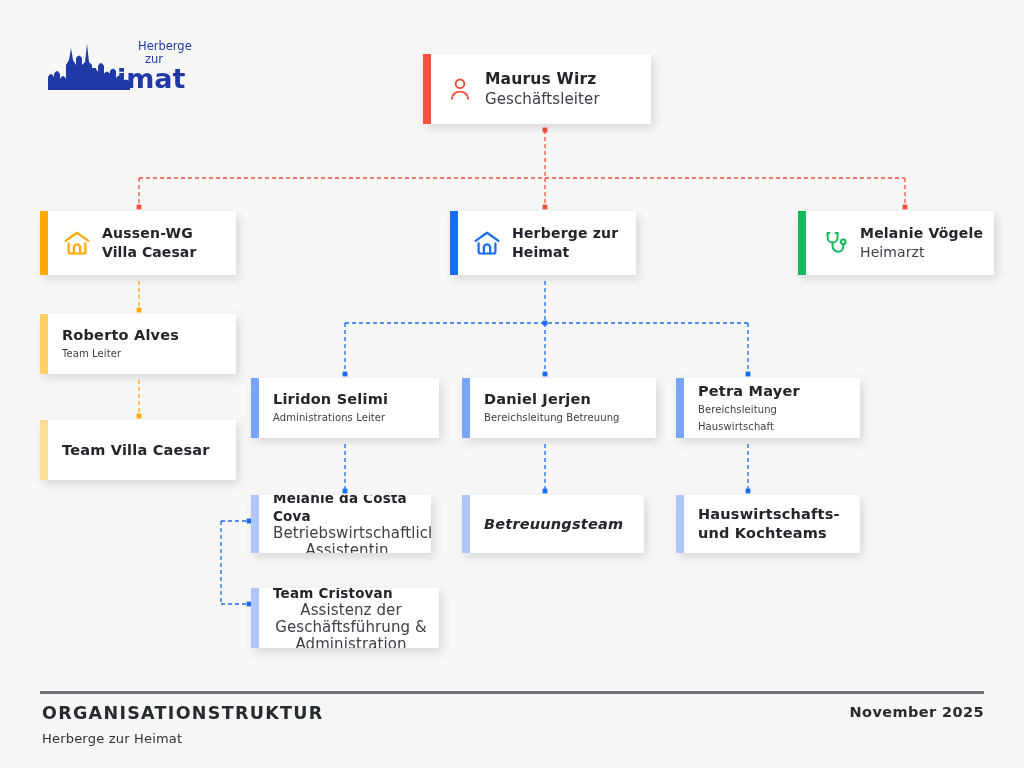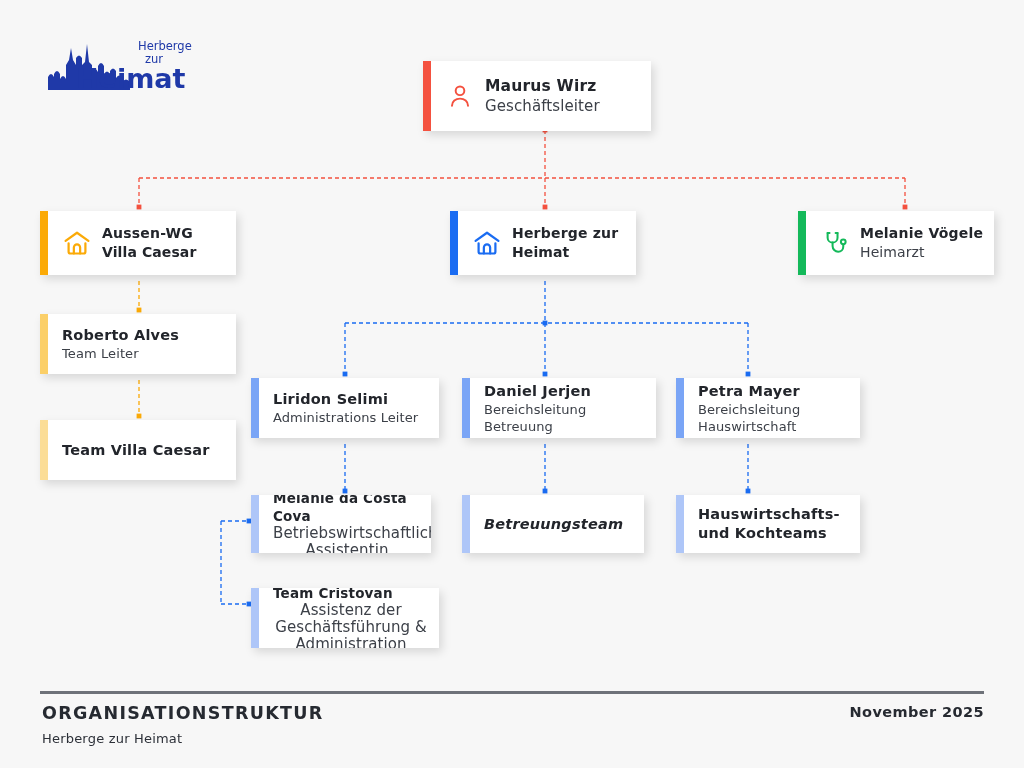--- a/index.html
+++ b/index.html
@@ -71,21 +71,21 @@
   }
 
   
   .t-exec .name { font-size: 15.5px; line-height: 19px; }
   .t-exec .role { font-size: 15px;  line-height: 20px; }
 
   .t-div  .name { font-size: 14px; line-height: 19px; }
   .t-div  .role { font-size: 14px; line-height: 19px; }
 
   .t-lead .name { font-size: 14.5px; line-height: 19px; }
-  .t-lead .role { font-size: 13px;   line-height: 17px; }
+  .t-lead .role { font-size: 10px;   line-height: 17px; }
 
   .t-team .name { font-size: 14.5px; line-height: 19px; }
 
   .t-sml  .name { font-size: 13.5px; line-height: 18px; }
   .t-sml  .role { font-size: 15px; line-height: 17px; text-align: center; }
 
   .wrap { white-space: normal; }
 
   
   #footer-rule {
@@ -186,21 +186,21 @@
       <rect x="745.6" y="488.6" width="4.8" height="4.8" fill="#1a6cf2"></rect>
       <g></g>
       <line x1="221" y1="521" x2="221" y2="604" stroke="#1a6cf2" stroke-width="1.3" stroke-dasharray="4 3"></line>
       <line x1="221" y1="521" x2="249" y2="521" stroke="#1a6cf2" stroke-width="1.3" stroke-dasharray="4 3"></line>
       <rect x="246.6" y="518.6" width="4.8" height="4.8" fill="#1a6cf2"></rect>
       <line x1="221" y1="604" x2="249" y2="604" stroke="#1a6cf2" stroke-width="1.3" stroke-dasharray="4 3"></line>
       <rect x="246.6" y="601.6" width="4.8" height="4.8" fill="#1a6cf2"></rect>
     </svg>
 
   <div id="nodes">
-      <div class="node t-exec" style="left: 423px; top: 61px; width: 228px; height: 70px;">
+      <div class="node t-exec" style="left: 423px; top: 54px; width: 228px; height: 70px;">
         <div class="bar" style="background: rgb(244, 81, 63);"></div>
         <div class="inner">
           <span class="icon">
             <svg viewBox="0 0 24 24" width="26" height="26" fill="none" stroke="#f4513f" stroke-width="1.8" stroke-linecap="round" stroke-linejoin="round">
               <circle cx="12" cy="7.2" r="4"></circle>
               <path d="M4.6 21c0-4.1 3.3-6.6 7.4-6.6s7.4 2.5 7.4 6.6"></path>
             </svg>
           </span>
           <div class="txt">
             <div class="name">Maurus Wirz</div>

